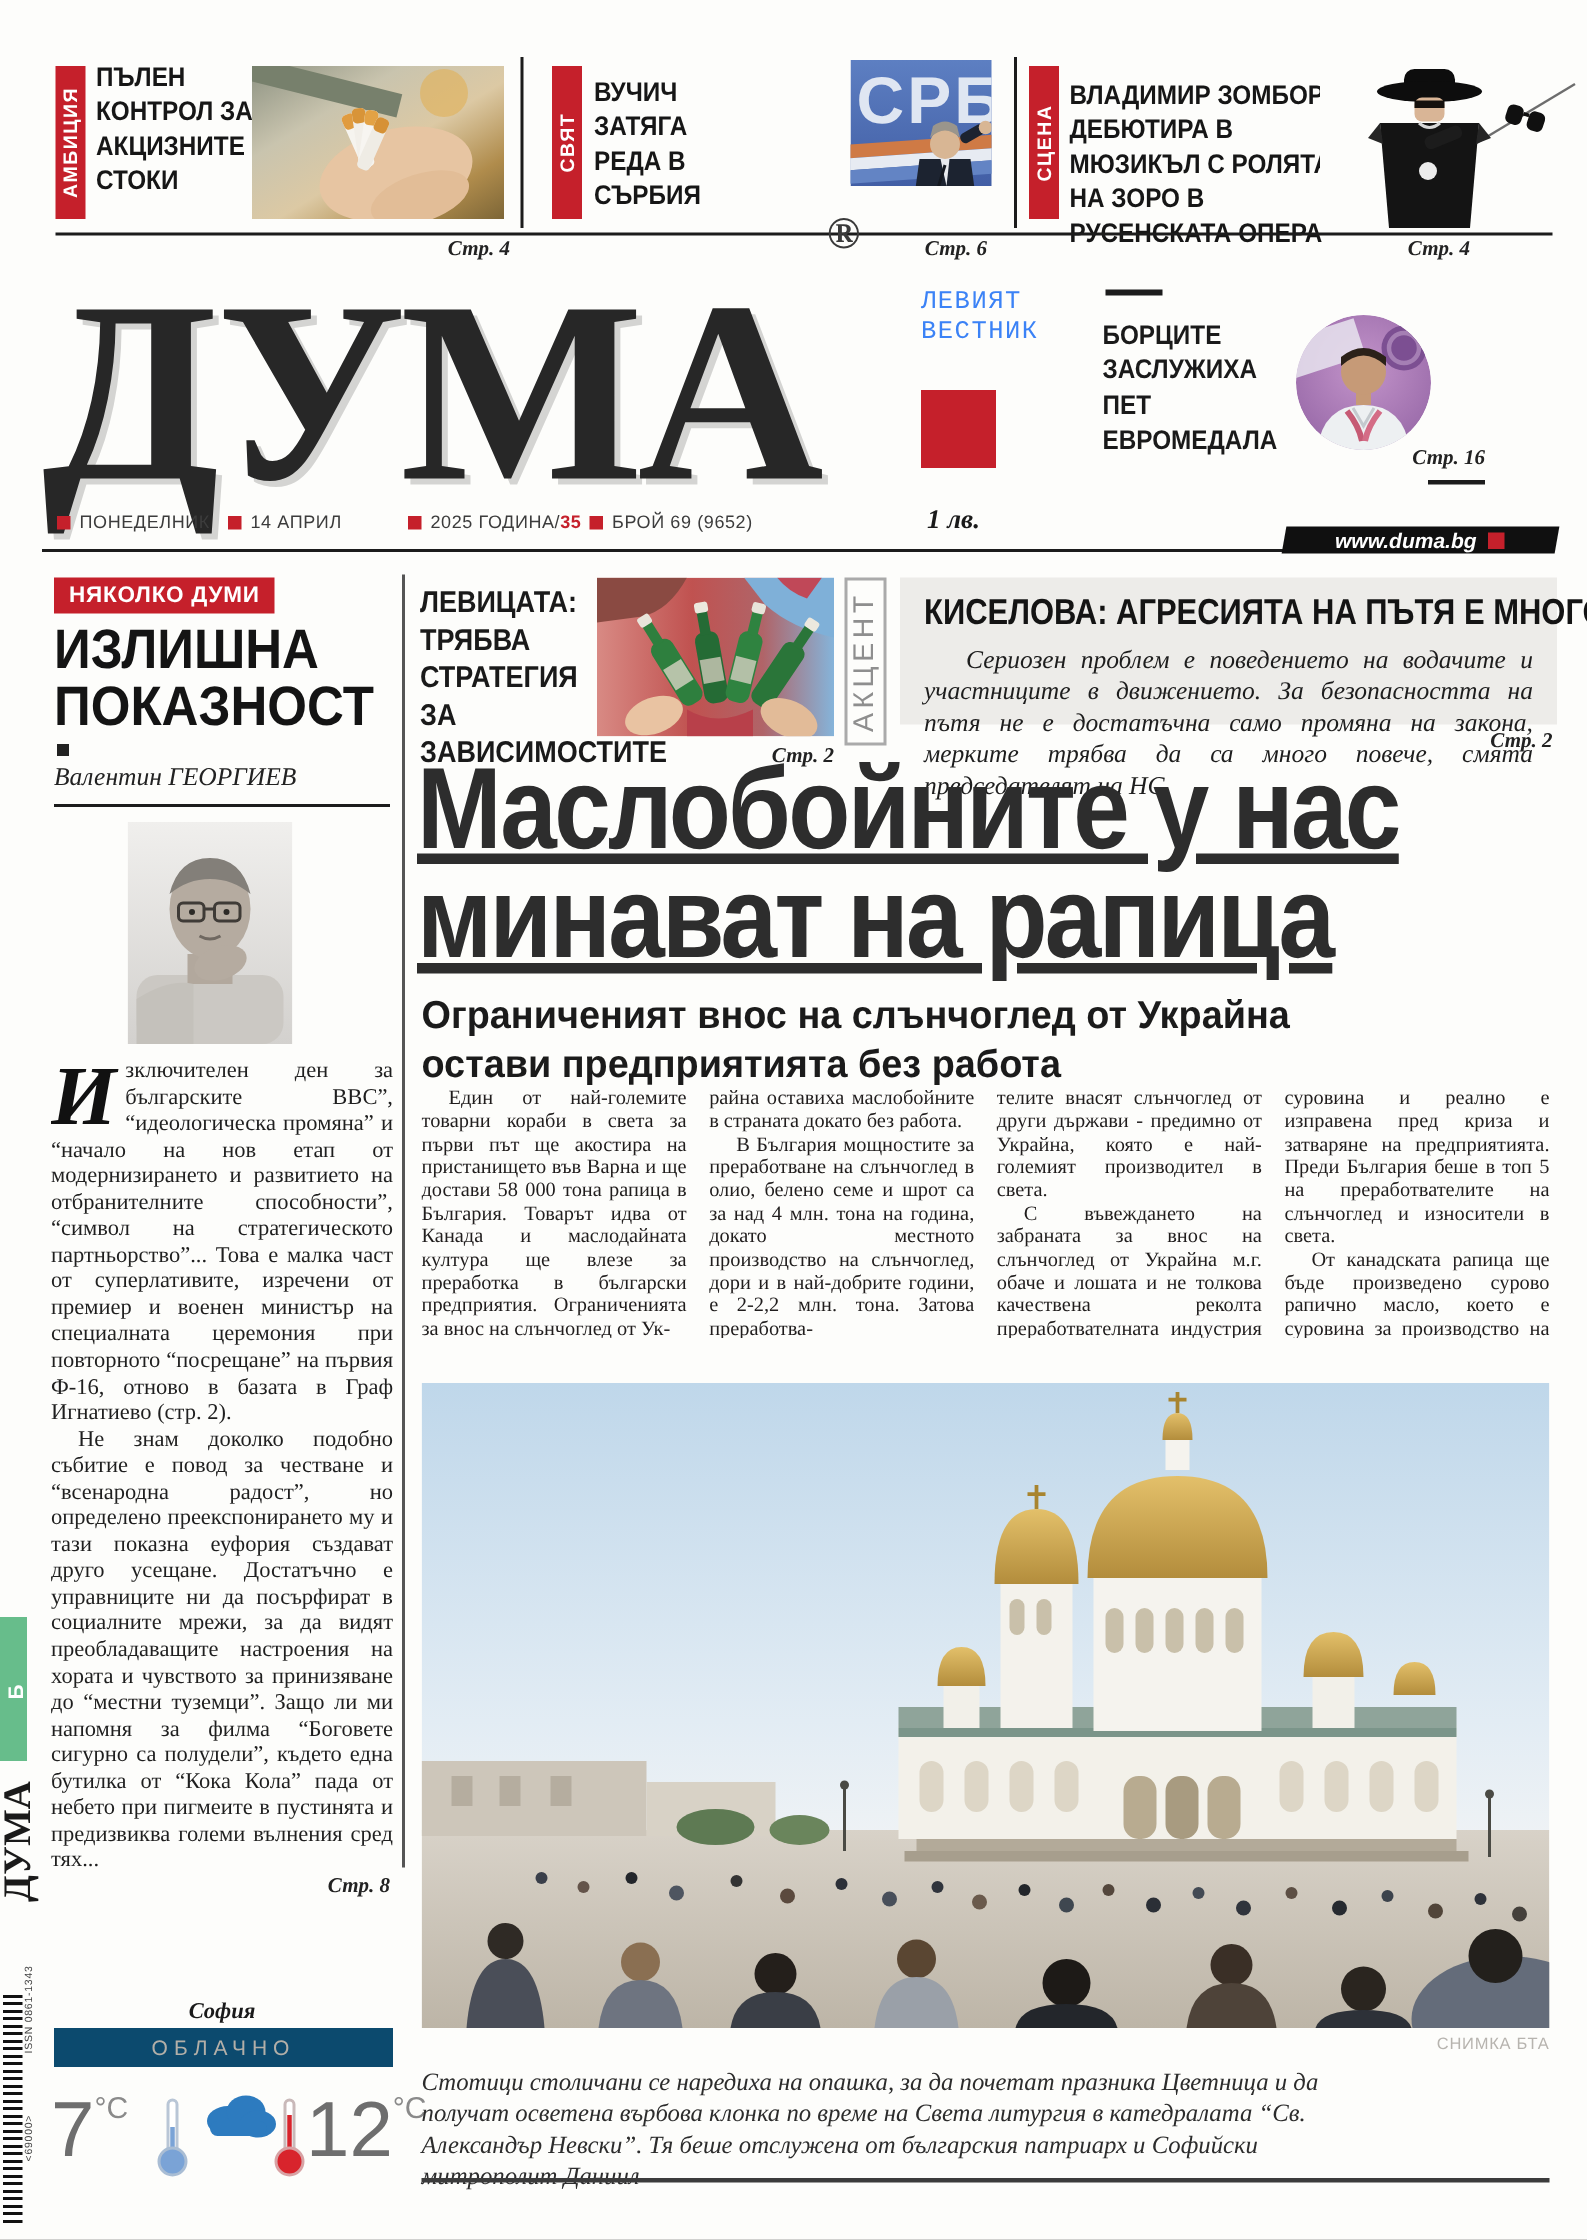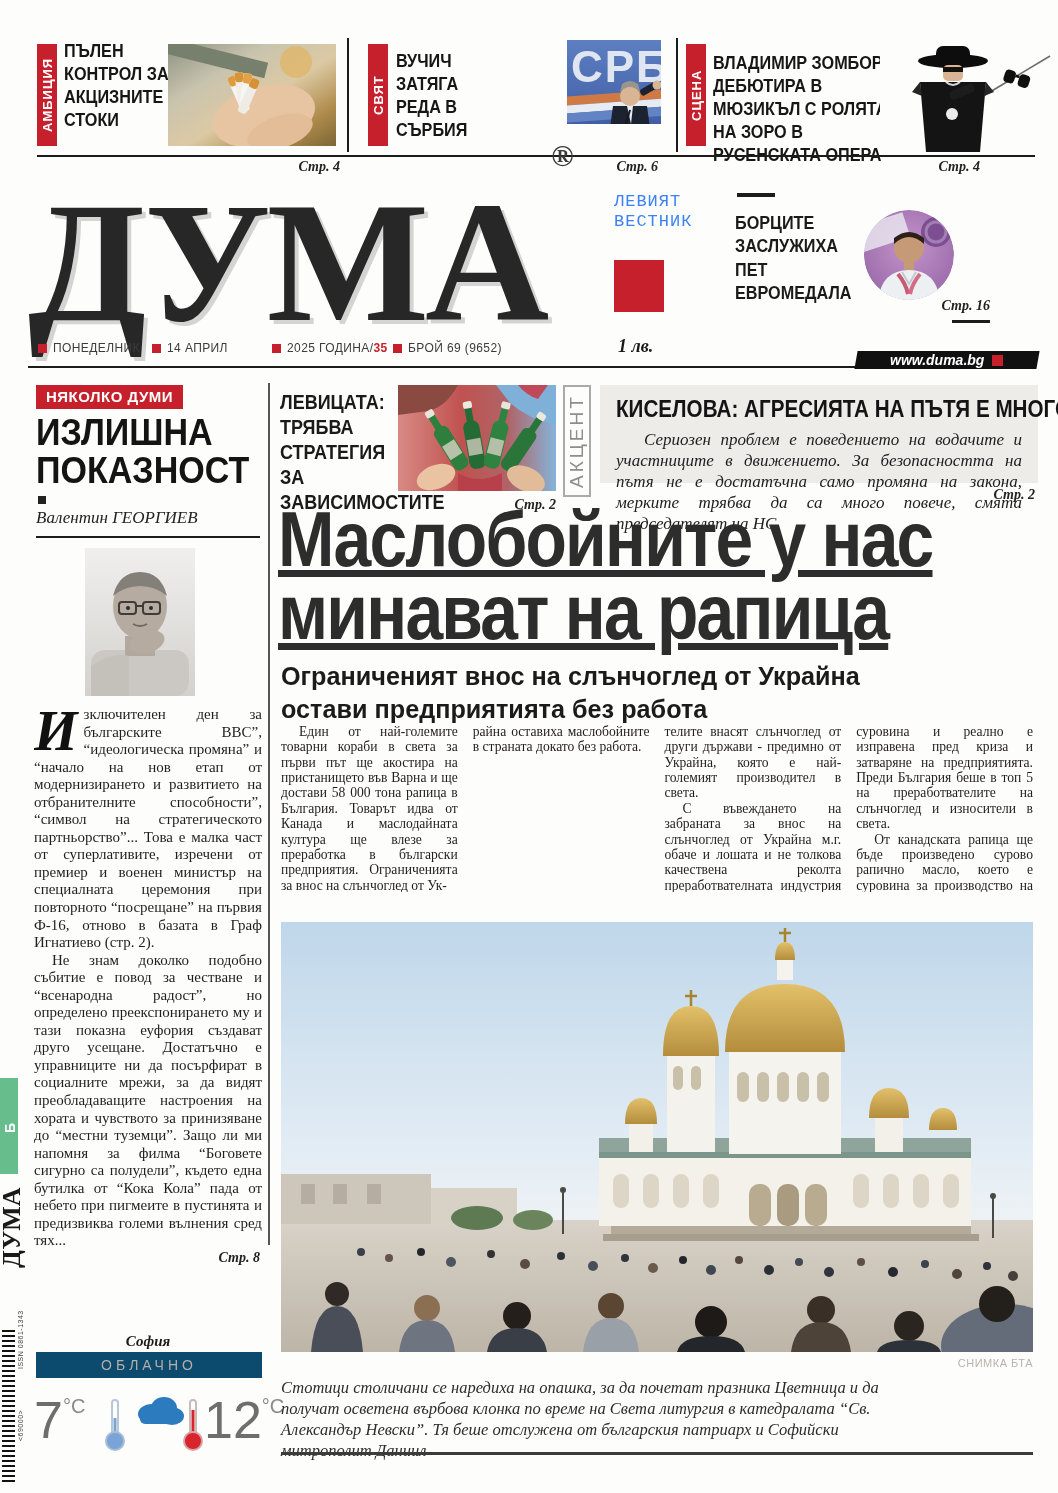--- a/index.html
+++ b/index.html
@@ -374,20 +374,21 @@
     <span>Ограниченият внос на слънчоглед от Украйна</span>
     <span>остави предприятията без работа</span>
   </div>
 
   <div class="abs cols" style="left:281px; top:724px; width:752px; height:168px; overflow:hidden;">
     <div class="col">
       <p class="ind">Един от най-големите товарни кораби в света за първи път ще акостира на пристанището във Варна и ще достави 58 000 тона рапица в България. Товарът идва от Канада и маслодайната култура ще влезе за преработка в български предприятия. Ограниченията за внос на слънчоглед от Ук-</p>
     </div>
     <div class="col">
       <p>райна оставиха маслобойните в страната докато без работа.</p>
+      <p class="ind">В България мощностите за преработване на слънчоглед в олио, белено семе и шрот са за над 4 млн. тона на година, докато местното производство на слънчоглед, дори и в най-добрите години, е 2-2,2 млн. тона. Затова преработва-</p>
     </div>
     <div class="col">
       <p>телите внасят слънчоглед от други държави - предимно от Украйна, която е най-големият производител в света.</p>
       <p class="ind">С въвеждането на забраната за внос на слънчоглед от Украйна м.г. обаче и лошата и не толкова качествена реколта преработвателната индустрия у нас няма достатъчно</p>
     </div>
     <div class="col">
       <p>суровина и реално е изправена пред криза и затваряне на предприятията. Преди България беше в топ 5 на преработвателите на слънчоглед и износители в света.</p>
       <p class="ind">От канадската рапица ще бъде произведено сурово рапично масло, което е суровина за производство на биодизел.</p>
     </div>
   </div>

